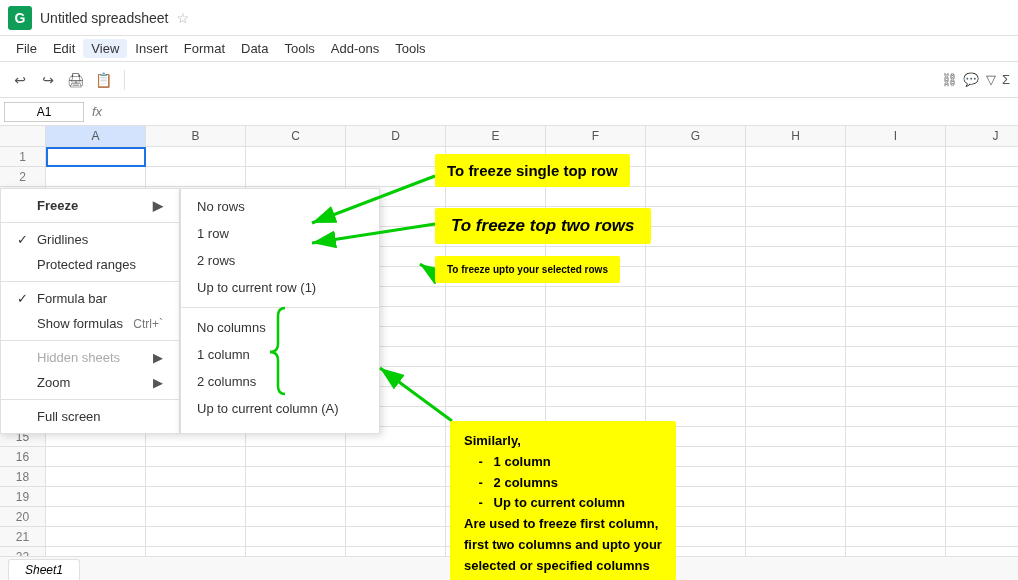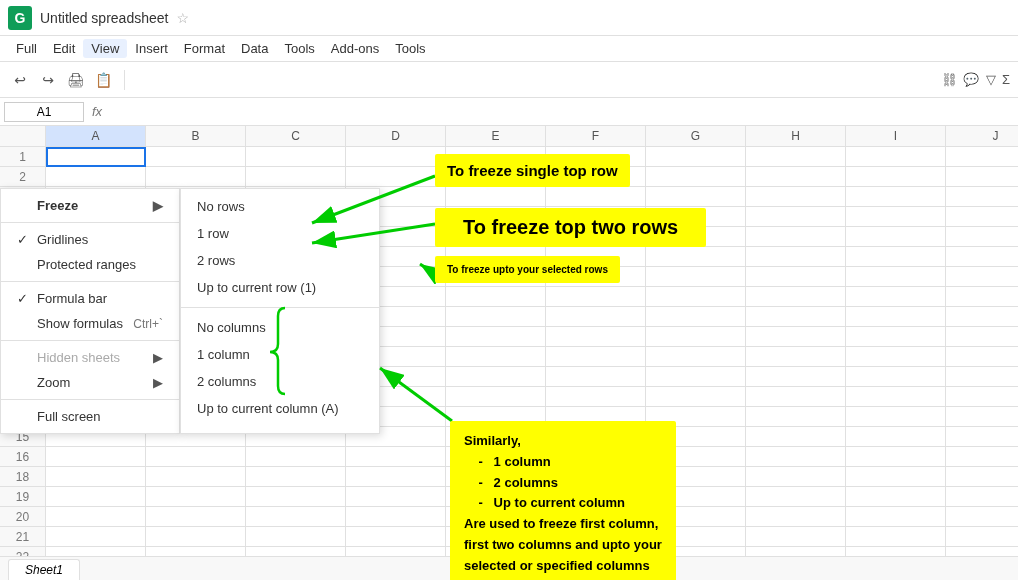--- a/index.html
+++ b/index.html
@@ -98,21 +98,21 @@
 
   <div id="title-bar">
     <div id="app-icon">
       <span>G</span>
     </div>
     <span id="file-title">Untitled spreadsheet</span>
     <span id="star-icon">☆</span>
   </div>
 
   <div id="menu-bar">
-    <span class="menu-item">Full</span>
+    <span class="menu-item">File</span>
     <span class="menu-item">Edit</span>
     <span class="menu-item active">View</span>
     <span class="menu-item">Insert</span>
     <span class="menu-item">Format</span>
     <span class="menu-item">Data</span>
     <span class="menu-item">Tools</span>
     <span class="menu-item">Add-ons</span>
     <span class="menu-item">Tools</span>
   </div>
 
@@ -500,21 +500,21 @@
         <div class="submenu-item">2 columns</div>
         <div class="submenu-item">Up to current column (A)</div>
       </div>
 
     </div>
 
     <div class="annotation-box" style="top:28px; left:435px; font-size:15px; font-weight:bold; padding:8px 12px; max-width:320px;">
       To freeze single top row
     </div>
 
-    <div class="annotation-box" style="top:82px; left:435px; font-size:20px; font-weight:bold; padding:8px 28px; max-width:300px;">
+    <div class="annotation-box" style="top:82px; left:435px; font-size:17px; font-weight:bold; padding:8px 16px; max-width:300px;font-style:italic;">
       To freeze top two rows
     </div>
 
     <div class="annotation-box" style="top:130px; left:435px; font-size:10px; font-weight:bold; padding:8px 12px; max-width:360px;">
       To freeze upto your selected rows
     </div>
 
     <div class="annotation-box" style="top:295px; left:450px; font-size:13px; font-weight:bold; padding:10px 14px; max-width:380px; line-height:1.6;">
       Similarly,<br>
       &nbsp;&nbsp;&nbsp;&nbsp;-&nbsp;&nbsp;&nbsp;1 column<br>

